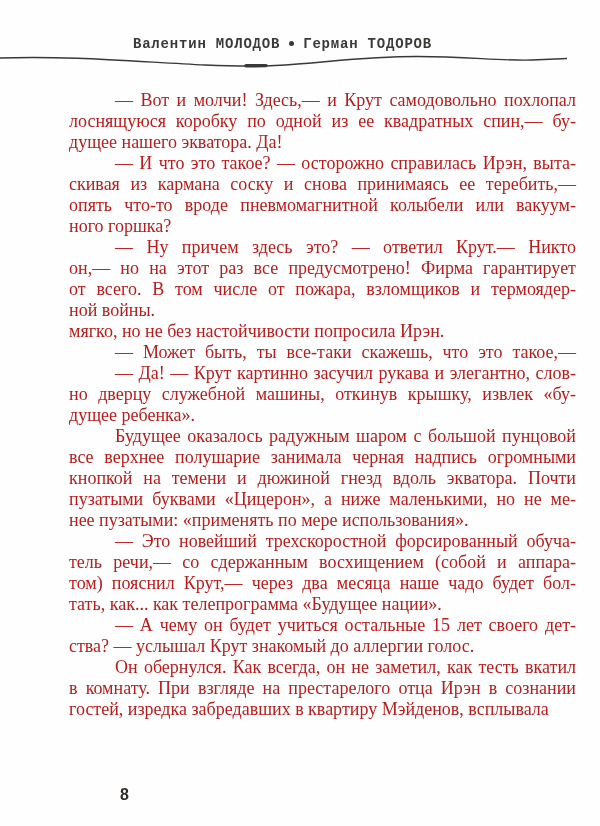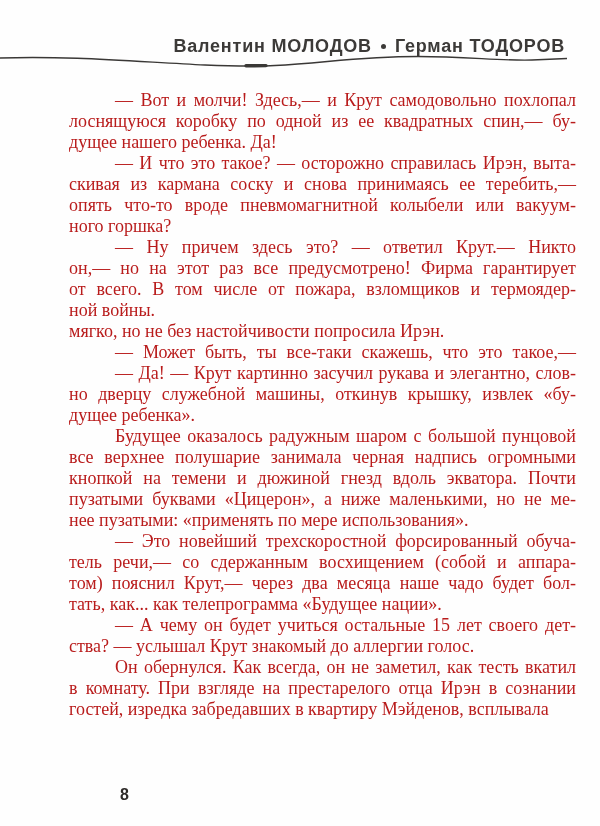--- a/index.html
+++ b/index.html
@@ -19,23 +19,23 @@
     position: absolute;
     inset: 0;
     background: #fefefe;
   }
   
   .running-header {
     position: absolute;
     top: 36px;
     left: 0;
     width: 565px;
-    text-align: right;
-    font-family: Liberation Sans, sans-serif;
-    font-size: 18px;
+    text-align: center;
+    font-family: Liberation Mono, monospace;
+    font-size: 14px;
     font-weight: 600;
     letter-spacing: 0.8px;
     color: #3c3a38;
     white-space: nowrap;
   }
   .running-header .sep-dot {
     display: inline-block;
     width: 5px;
     height: 5px;
     border-radius: 50%;
@@ -94,21 +94,21 @@
   </div>
 
   <svg class="header-rule" viewBox="0 0 567 18" preserveAspectRatio="none" aria-hidden="true">
     <path d="M0,4 C70,1.5 140,8 205,11 C235,12.3 255,12.5 275,11.5 C325,9 358,2.5 418,2.5 C468,2.5 500,7 532,6 L567,4.5" fill="none" stroke="#3a3836" stroke-width="1.4" stroke-linecap="round"></path>
     <path d="M246,11.8 L266,11.6" fill="none" stroke="#3a3836" stroke-width="3.4" stroke-linecap="round"></path>
   </svg>
 
   <div class="body-text">
       <div class="line indent">— Вот и молчи! Здесь,— и Крут самодовольно похлопал</div>
       <div class="line">лоснящуюся коробку по одной из ее квадратных спин,— бу-</div>
-      <div class="line end">дущее нашего ребенка. Да!</div>
+      <div class="line end">дущее нашего экватора. Да!</div>
       <div class="line indent">— И что это такое? — осторожно справилась Ирэн, выта-</div>
       <div class="line">скивая из кармана соску и снова принимаясь ее теребить,—</div>
       <div class="line">опять что-то вроде пневмомагнитной колыбели или вакуум-</div>
       <div class="line end">ного горшка?</div>
       <div class="line indent">— Ну причем здесь это? — ответил Крут.— Никто</div>
       <div class="line">он,— но на этот раз все предусмотрено! Фирма гарантирует</div>
       <div class="line">от всего. В том числе от пожара, взломщиков и термоядер-</div>
       <div class="line end">ной войны.</div>
       <div class="line end">мягко, но не без настойчивости попросила Ирэн.</div>
       <div class="line indent">— Может быть, ты все-таки скажешь, что это такое,—</div>

